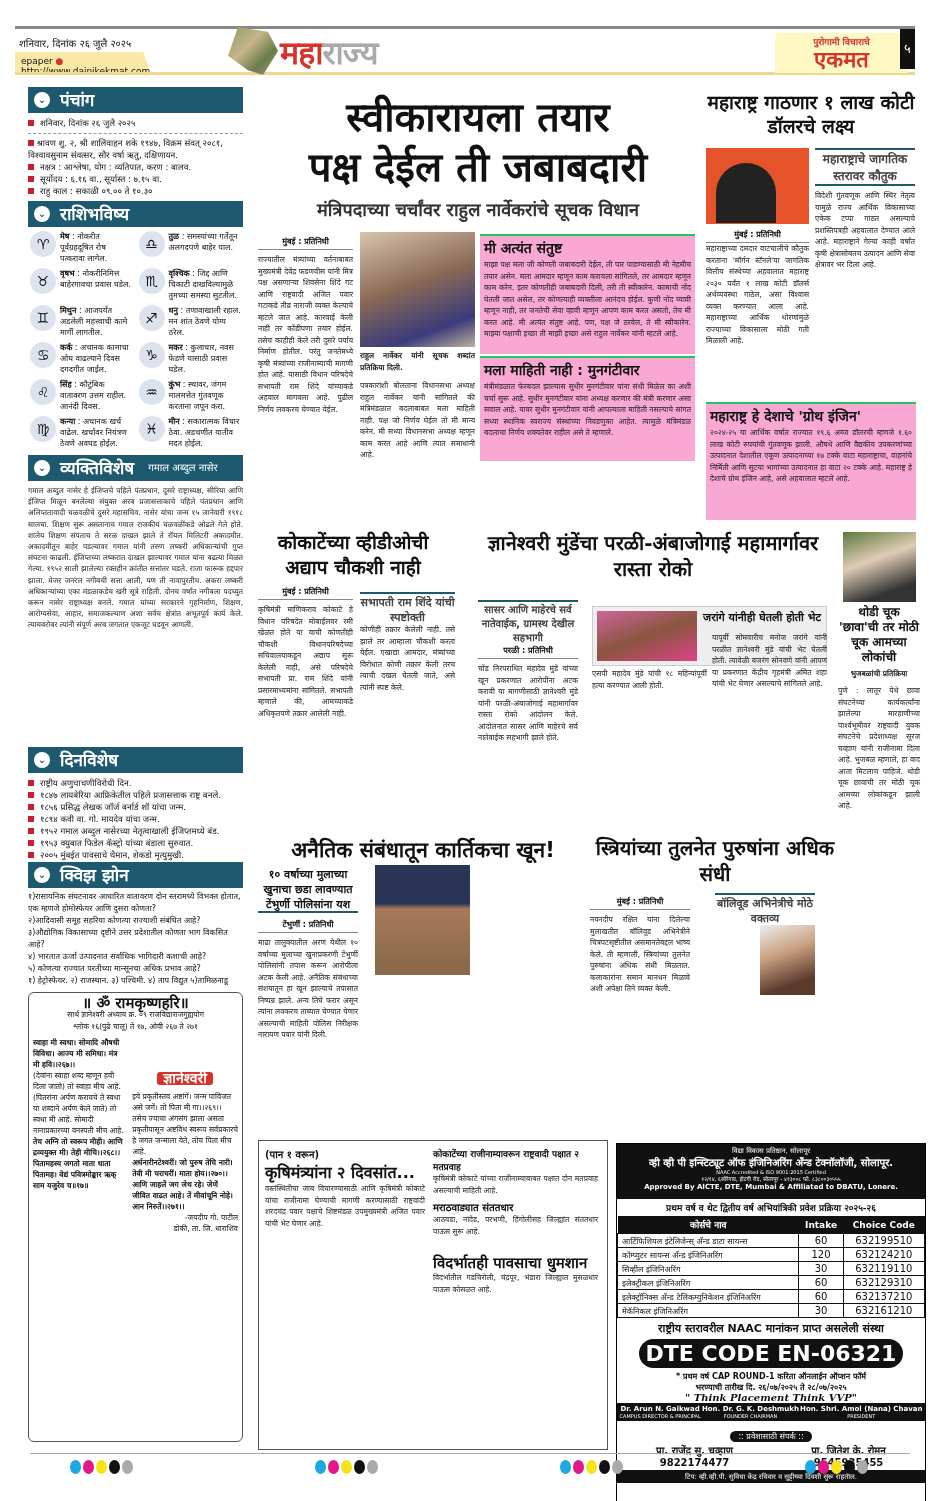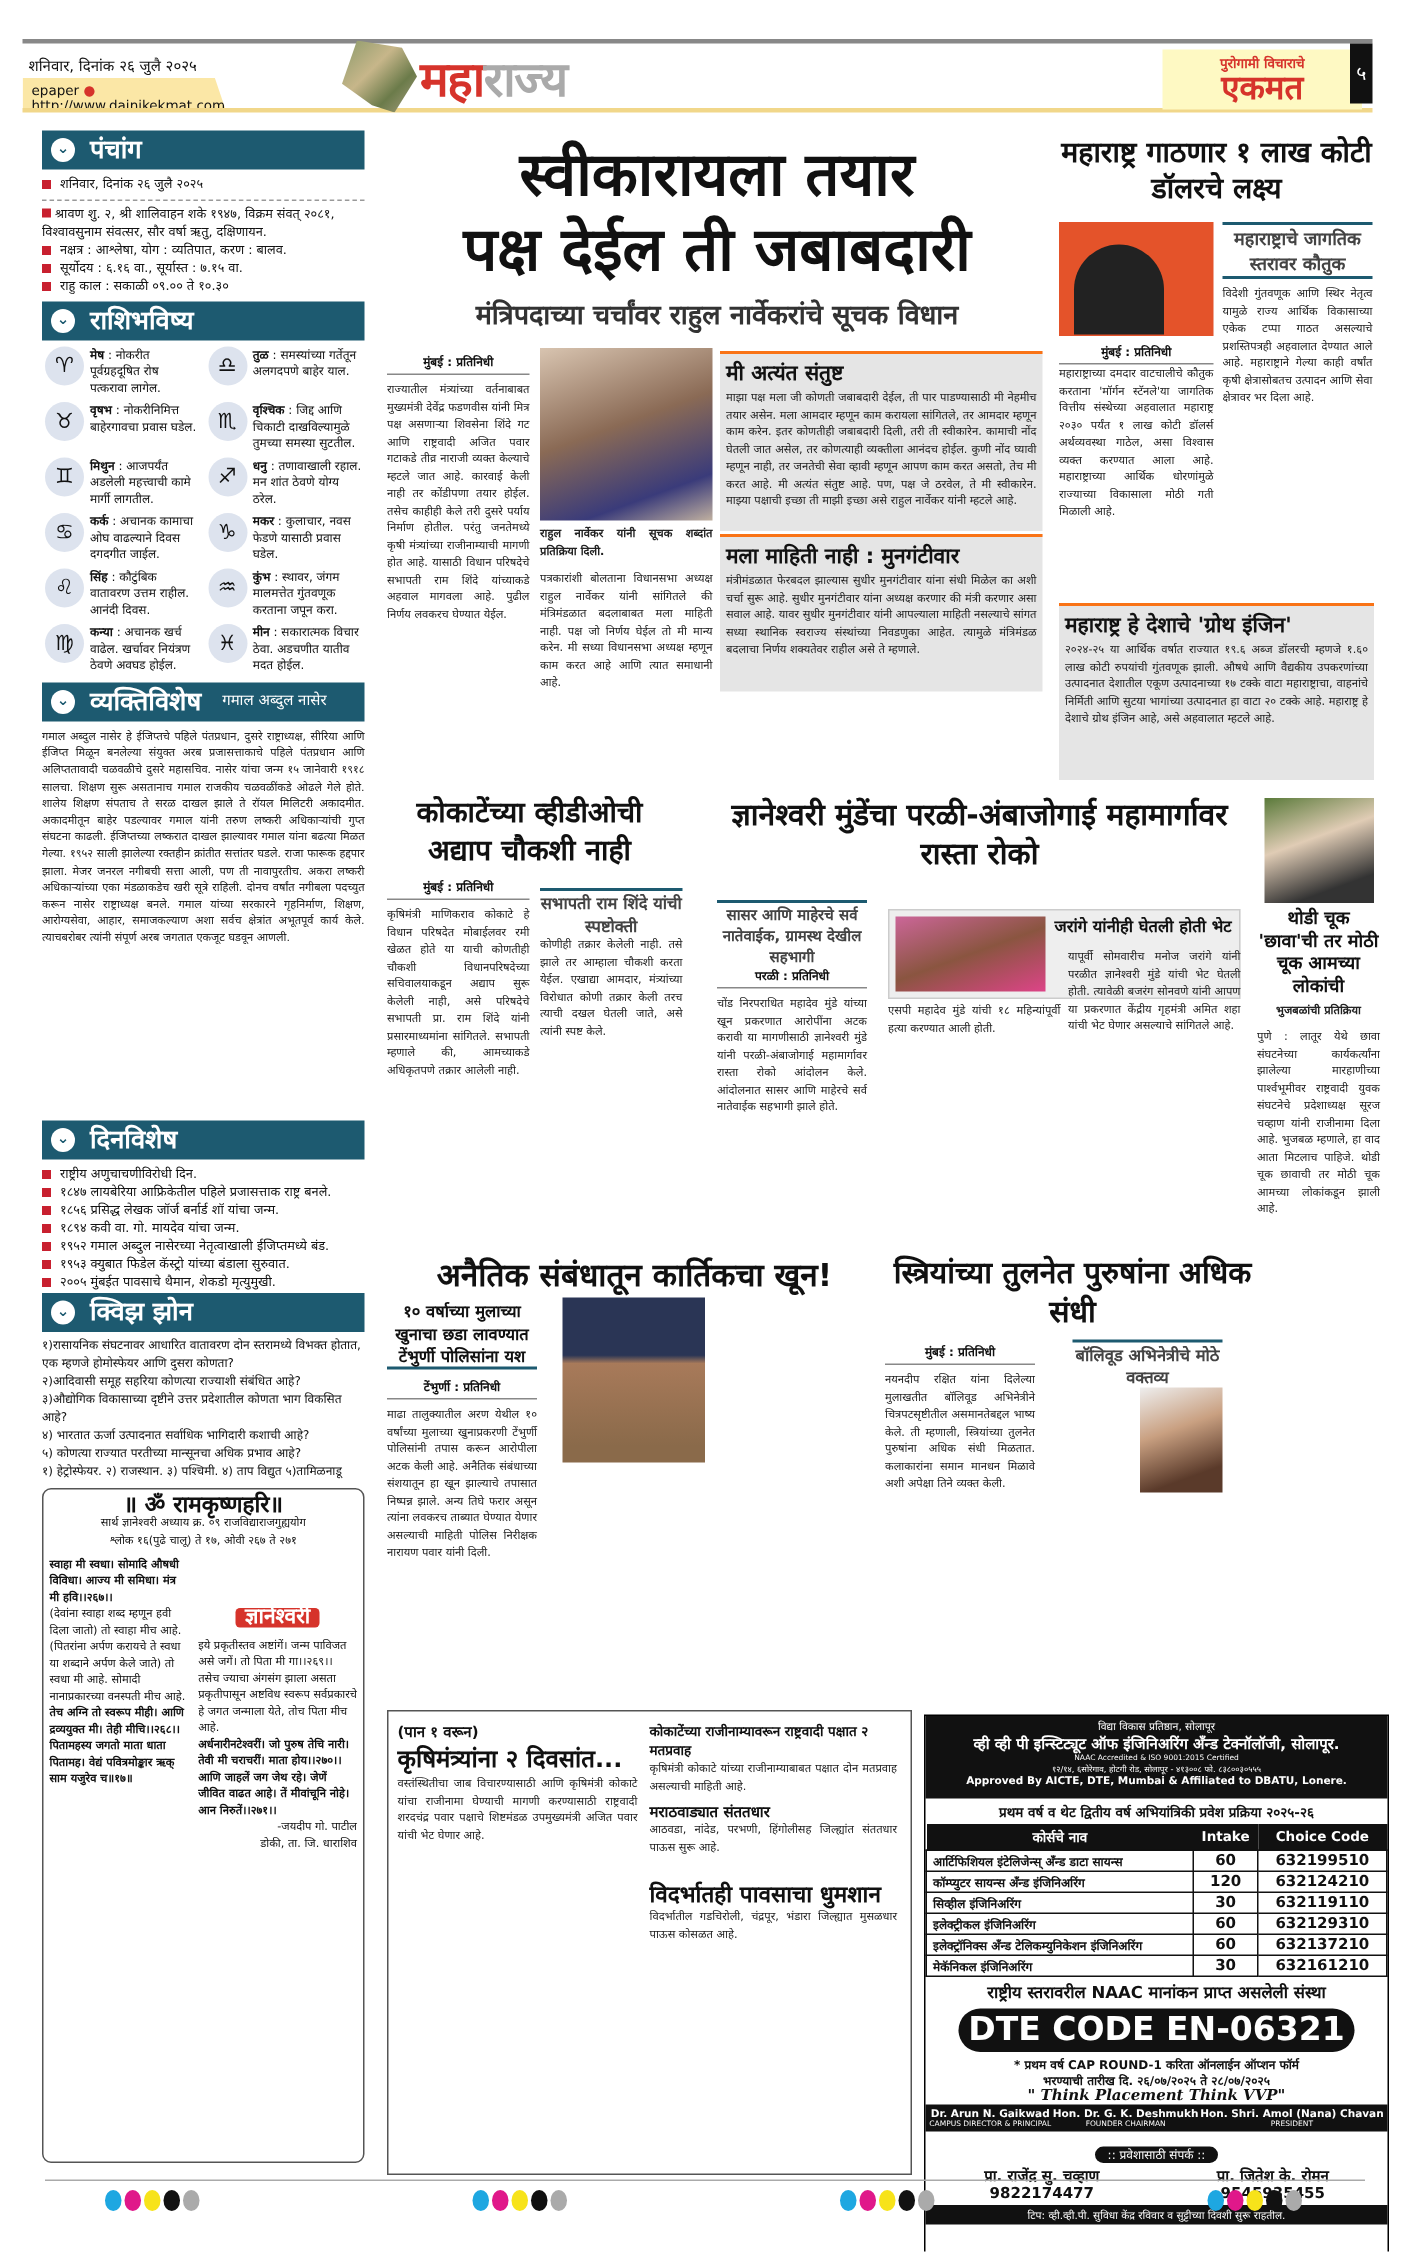--- a/index.html
+++ b/index.html
@@ -29,27 +29,27 @@
 .body8{font-size:7.5px;line-height:11.5px;text-align:justify;color:#222}
 .quiz{font-size:8px;line-height:12px}
 .ram{border:1px solid #555;border-radius:6px;padding:4px}
 .ram h3{text-align:center;font-size:15px}
 .headline1{left:258px;top:92px;width:440px;text-align:center;font-weight:bold;font-size:40px;line-height:50px}
 .subhead1{left:258px;top:197px;width:440px;text-align:center;font-size:18px;color:#333;font-weight:bold}
 .h2{font-weight:bold;text-align:center}
 .col{font-size:7.5px;line-height:11.5px;text-align:justify;color:#222}
 .byline{font-size:8px;text-align:center;font-weight:bold;border-bottom:1px solid #888;padding-bottom:3px;margin-bottom:4px}
 .photo{background:linear-gradient(160deg,#d8c4b0,#8a6a55 45%,#3a3b7a 80%,#c0b0a0)}
-.graybox{background:#e5e5e5;border-top:2px solid #f97316}
+.graybox{background:#f9a8d4;border-top:2px solid #22c55e}
 .boxh{font-weight:bold;font-size:14px;padding:2px 4px}
 .adbox{left:616px;top:1143px;width:310px;height:375px;border:1px solid #000}
 .adtop{background:#111;color:#fff;text-align:center;padding:2px;height:55px}
 .adtable{width:100%;border-collapse:collapse;font-size:8px}
 .adtable th{background:#111;color:#fff;padding:2px;font-size:9px}
-.adtable td{border:1px solid #111;padding:1px 4px;font-weight:bold}
+.adtable td{border:1px solid #111;padding:1px 4px;font-weight:normal}
 .adtable td.n{text-align:center;font-size:10px}
 .dte{background:#111;color:#fff;font-weight:bold;font-size:22px;text-align:center;border-radius:16px;margin:2px 22px;padding:2px}
 .dots{display:flex;gap:2px}
 .dots span{width:11px;height:14px;border-radius:50%}
 </style>
 </head>
 <body>
 
 <div class="abs hdrline"></div>
 <div class="abs datebar">शनिवार, दिनांक २६ जुलै २०२५</div>

